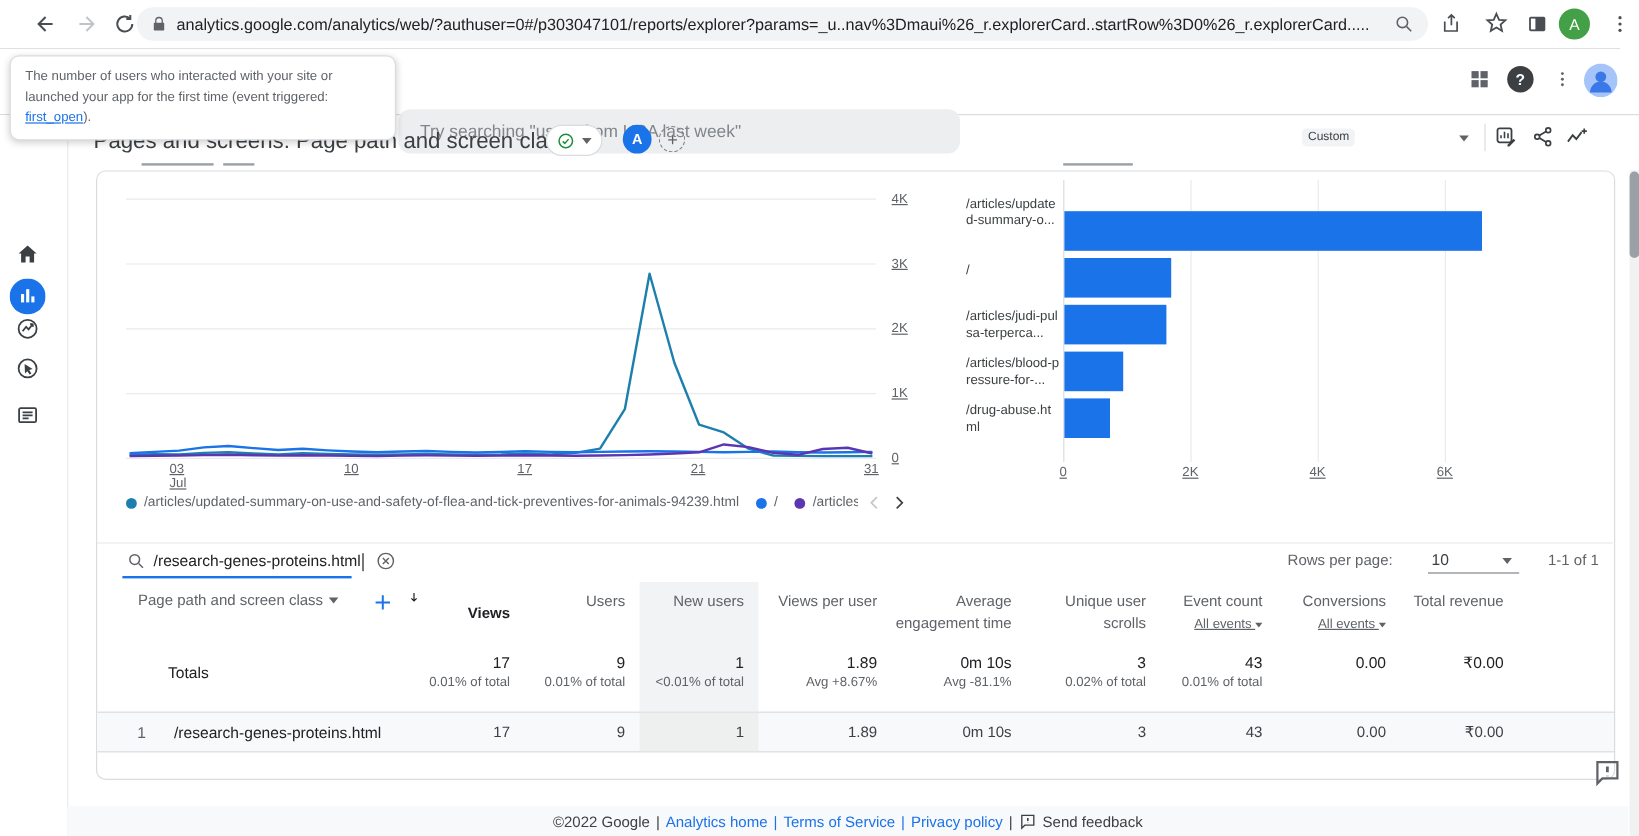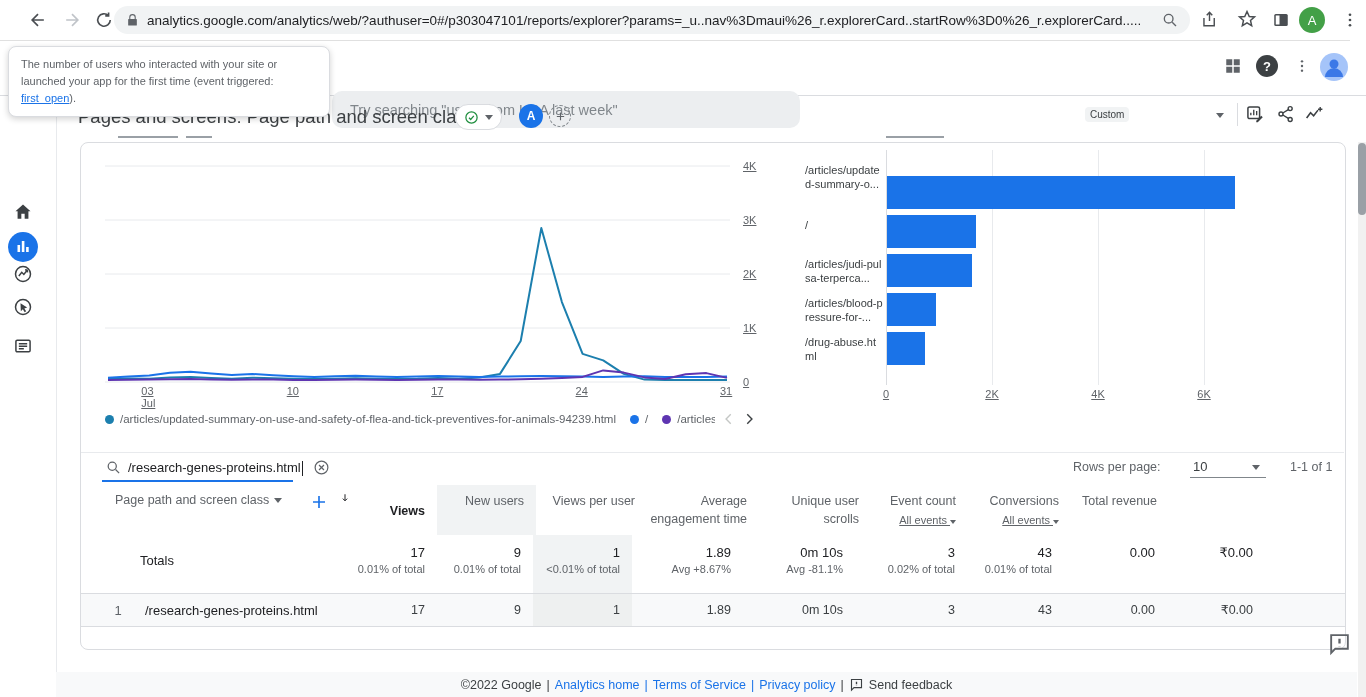--- a/index.html
+++ b/index.html
@@ -249,21 +249,21 @@
     <div class="abs ytick" style="left: 743px; top: 214px;">3K</div>
     <div class="abs ytick" style="left: 743px; top: 160px;">4K</div>
   </div>
 <div id="line-xticks">
     <div class="abs xtick" style="top: 385px; text-align: left; left: 141.267px;">
       <div>03</div>
       <div>Jul</div>
     </div>
     <div class="abs xtick" style="top: 385px; text-align: left; left: 286.7px;">10</div>
     <div class="abs xtick" style="top: 385px; text-align: left; left: 431.133px;">17</div>
-    <div class="abs xtick" style="top: 385px; text-align: left; left: 575.567px;">24</div>
+    <div class="abs xtick" style="top: 385px; text-align: left; left: 575.567px;">21</div>
     <div class="abs xtick" style="top: 385px; text-align: left; left: 720px;">31</div>
   </div>
 
 <div class="abs" style="left:105px;top:413px;width:610px;display:flex;gap:14px;overflow:hidden;" id="legend">
     <span class="legend-item">
       <span class="dot" style="background: rgb(28, 127, 174);"></span>
       <span>/articles/updated-summary-on-use-and-safety-of-flea-and-tick-preventives-for-animals-94239.html</span>
     </span>
     <span class="legend-item">
       <span class="dot" style="background: rgb(26, 115, 232);"></span>
@@ -341,20 +341,23 @@
         <span style="margin-left: auto; margin-right: 12px;">
           <svg width="18" height="18" viewBox="0 0 24 24" stroke="#1a73e8" stroke-width="2.2" fill="none">
             <path d="M12 4v16M4 12h16"></path>
           </svg>
         </span>
       </div>
       <div class="hcell sorted" style="width: 97px;">
         <div><svg width="10" height="10" viewBox="0 0 16 16" fill="none" stroke="#202124" stroke-width="1.6" style="margin-right:1px;">
             <path d="M8 2v10M4.5 9L8 12.5 11.5 9"></path>
           </svg><span>Views</span></div>
+      </div>
+      <div class="hcell" style="width: 96px;">
+        <div><span>Users</span></div>
       </div>
       <div class="hcell hl" style="width: 99px;">
         <div><span>New users</span></div>
       </div>
       <div class="hcell" style="width: 111px;">
         <div><span>Views per user</span></div>
       </div>
       <div class="hcell" style="width: 112px;">
         <div><span>Average engagement time</span></div>
       </div>

